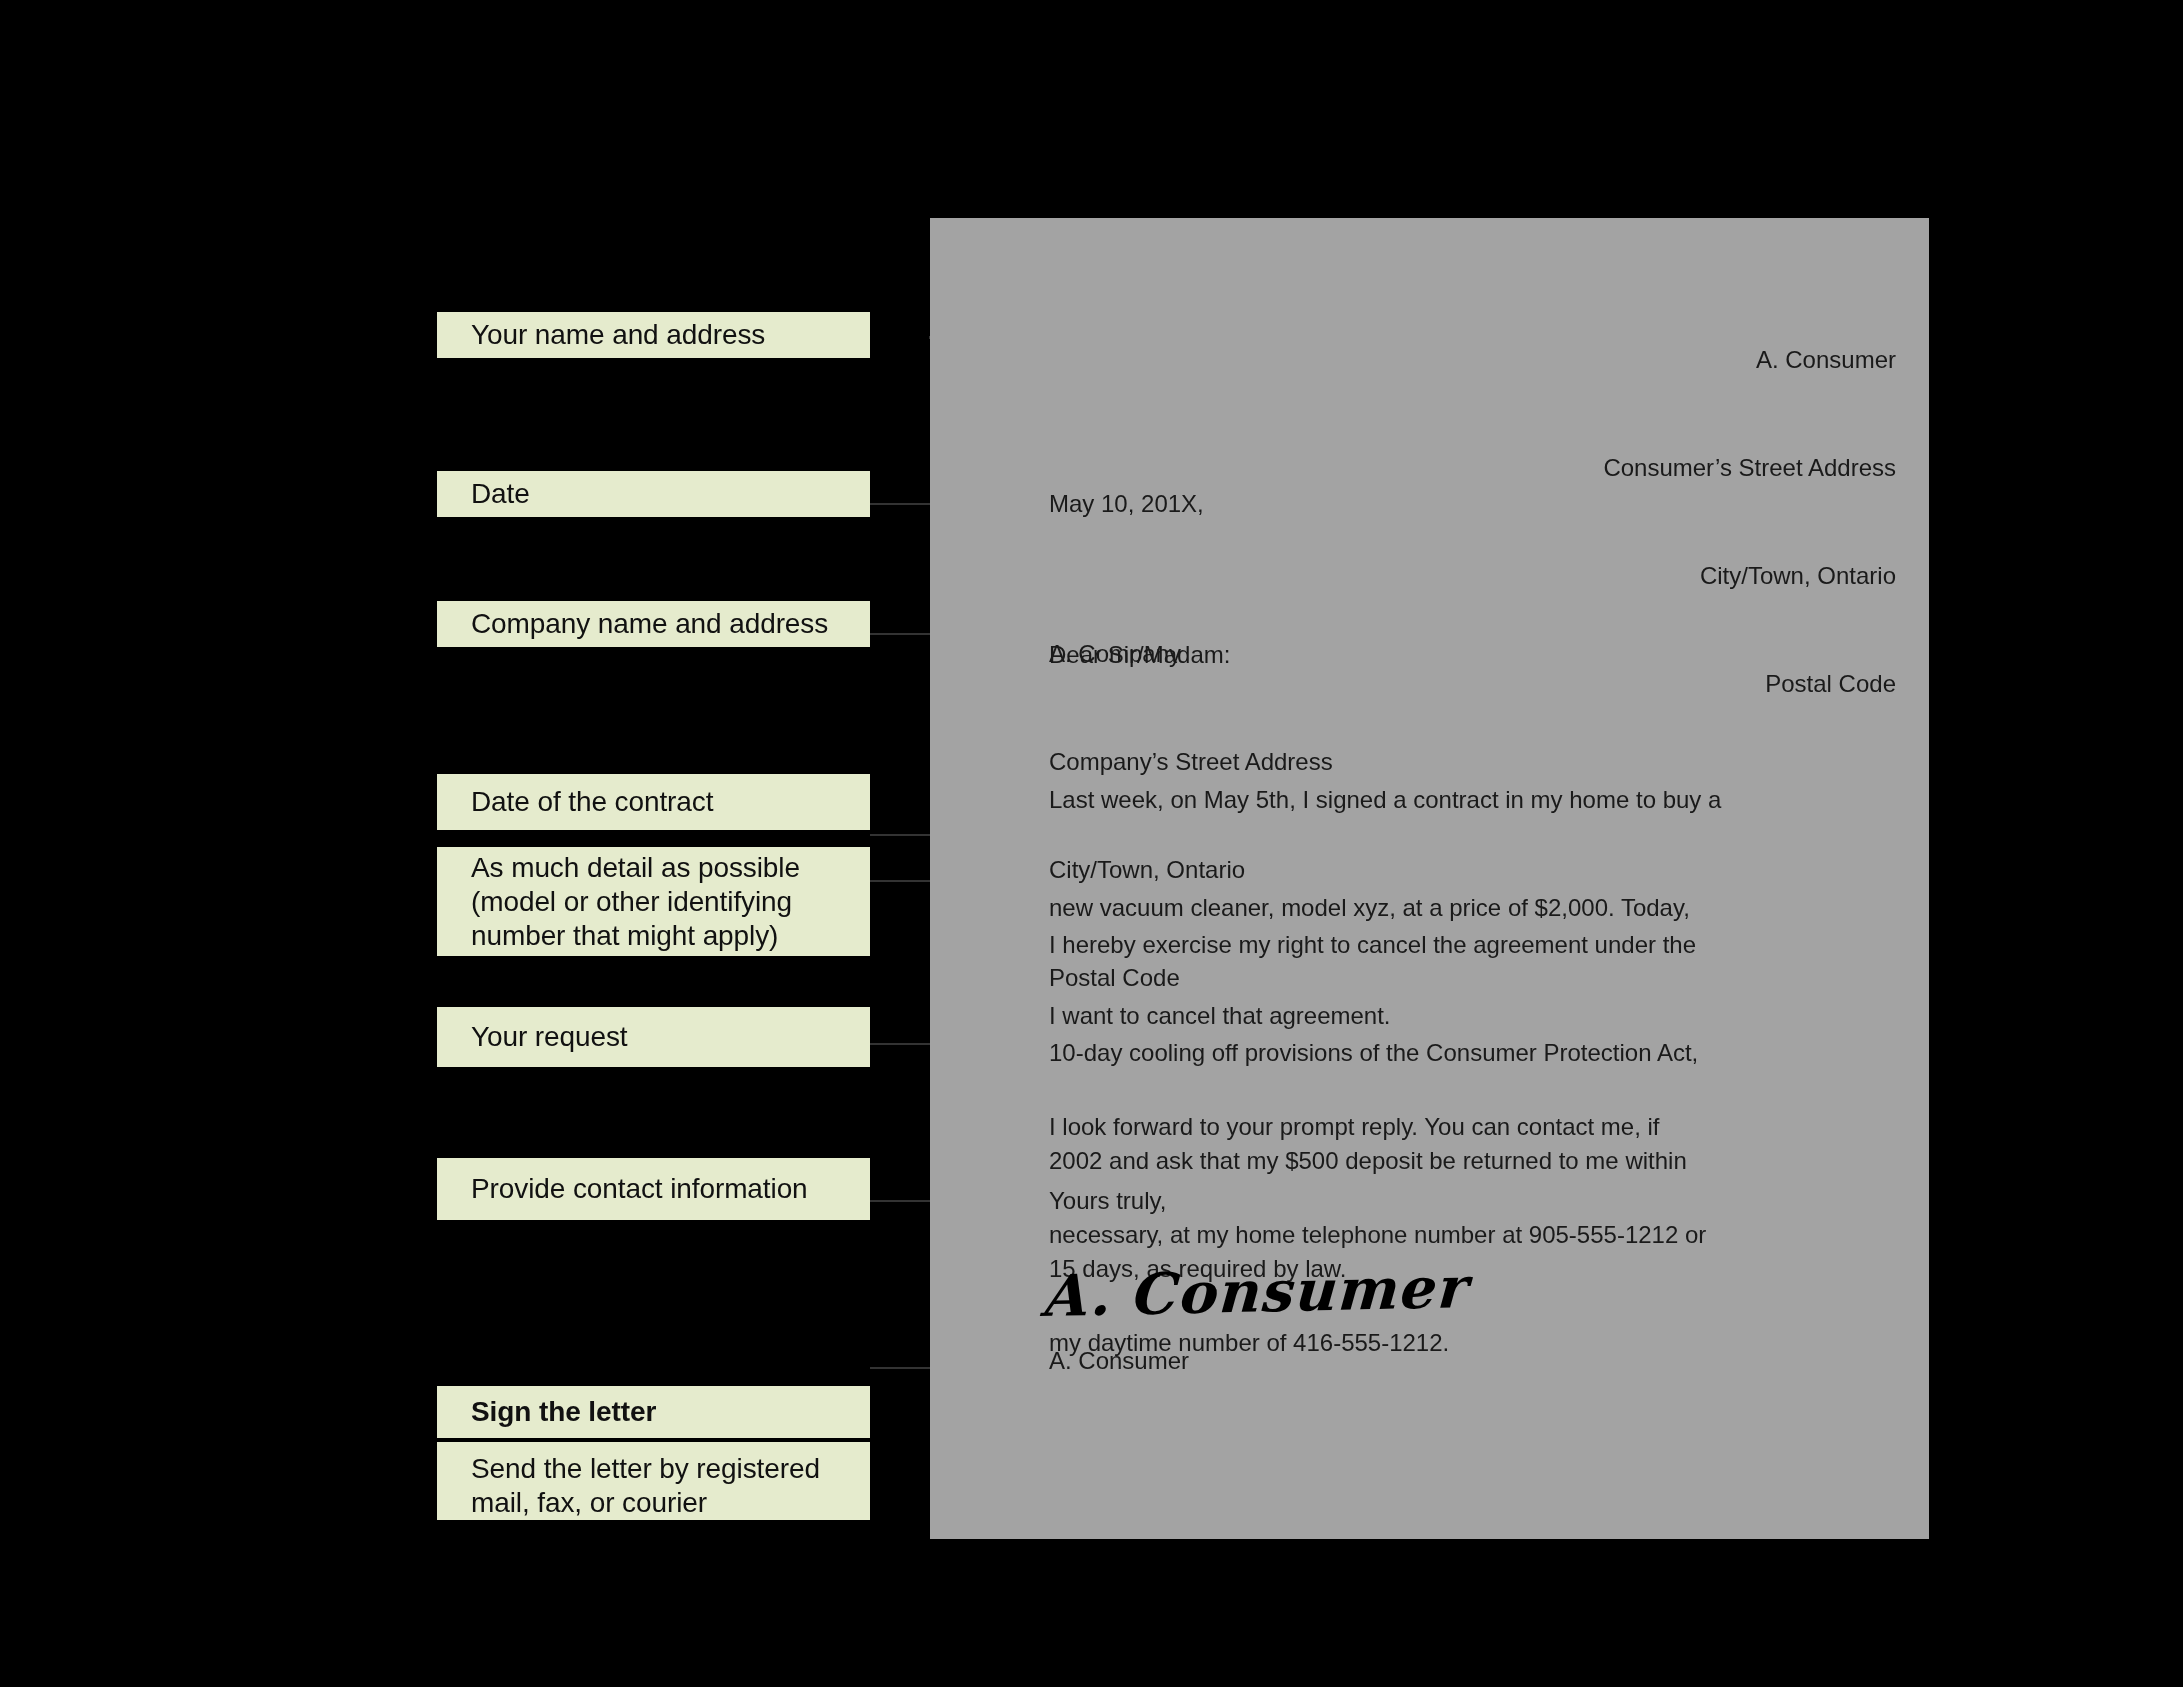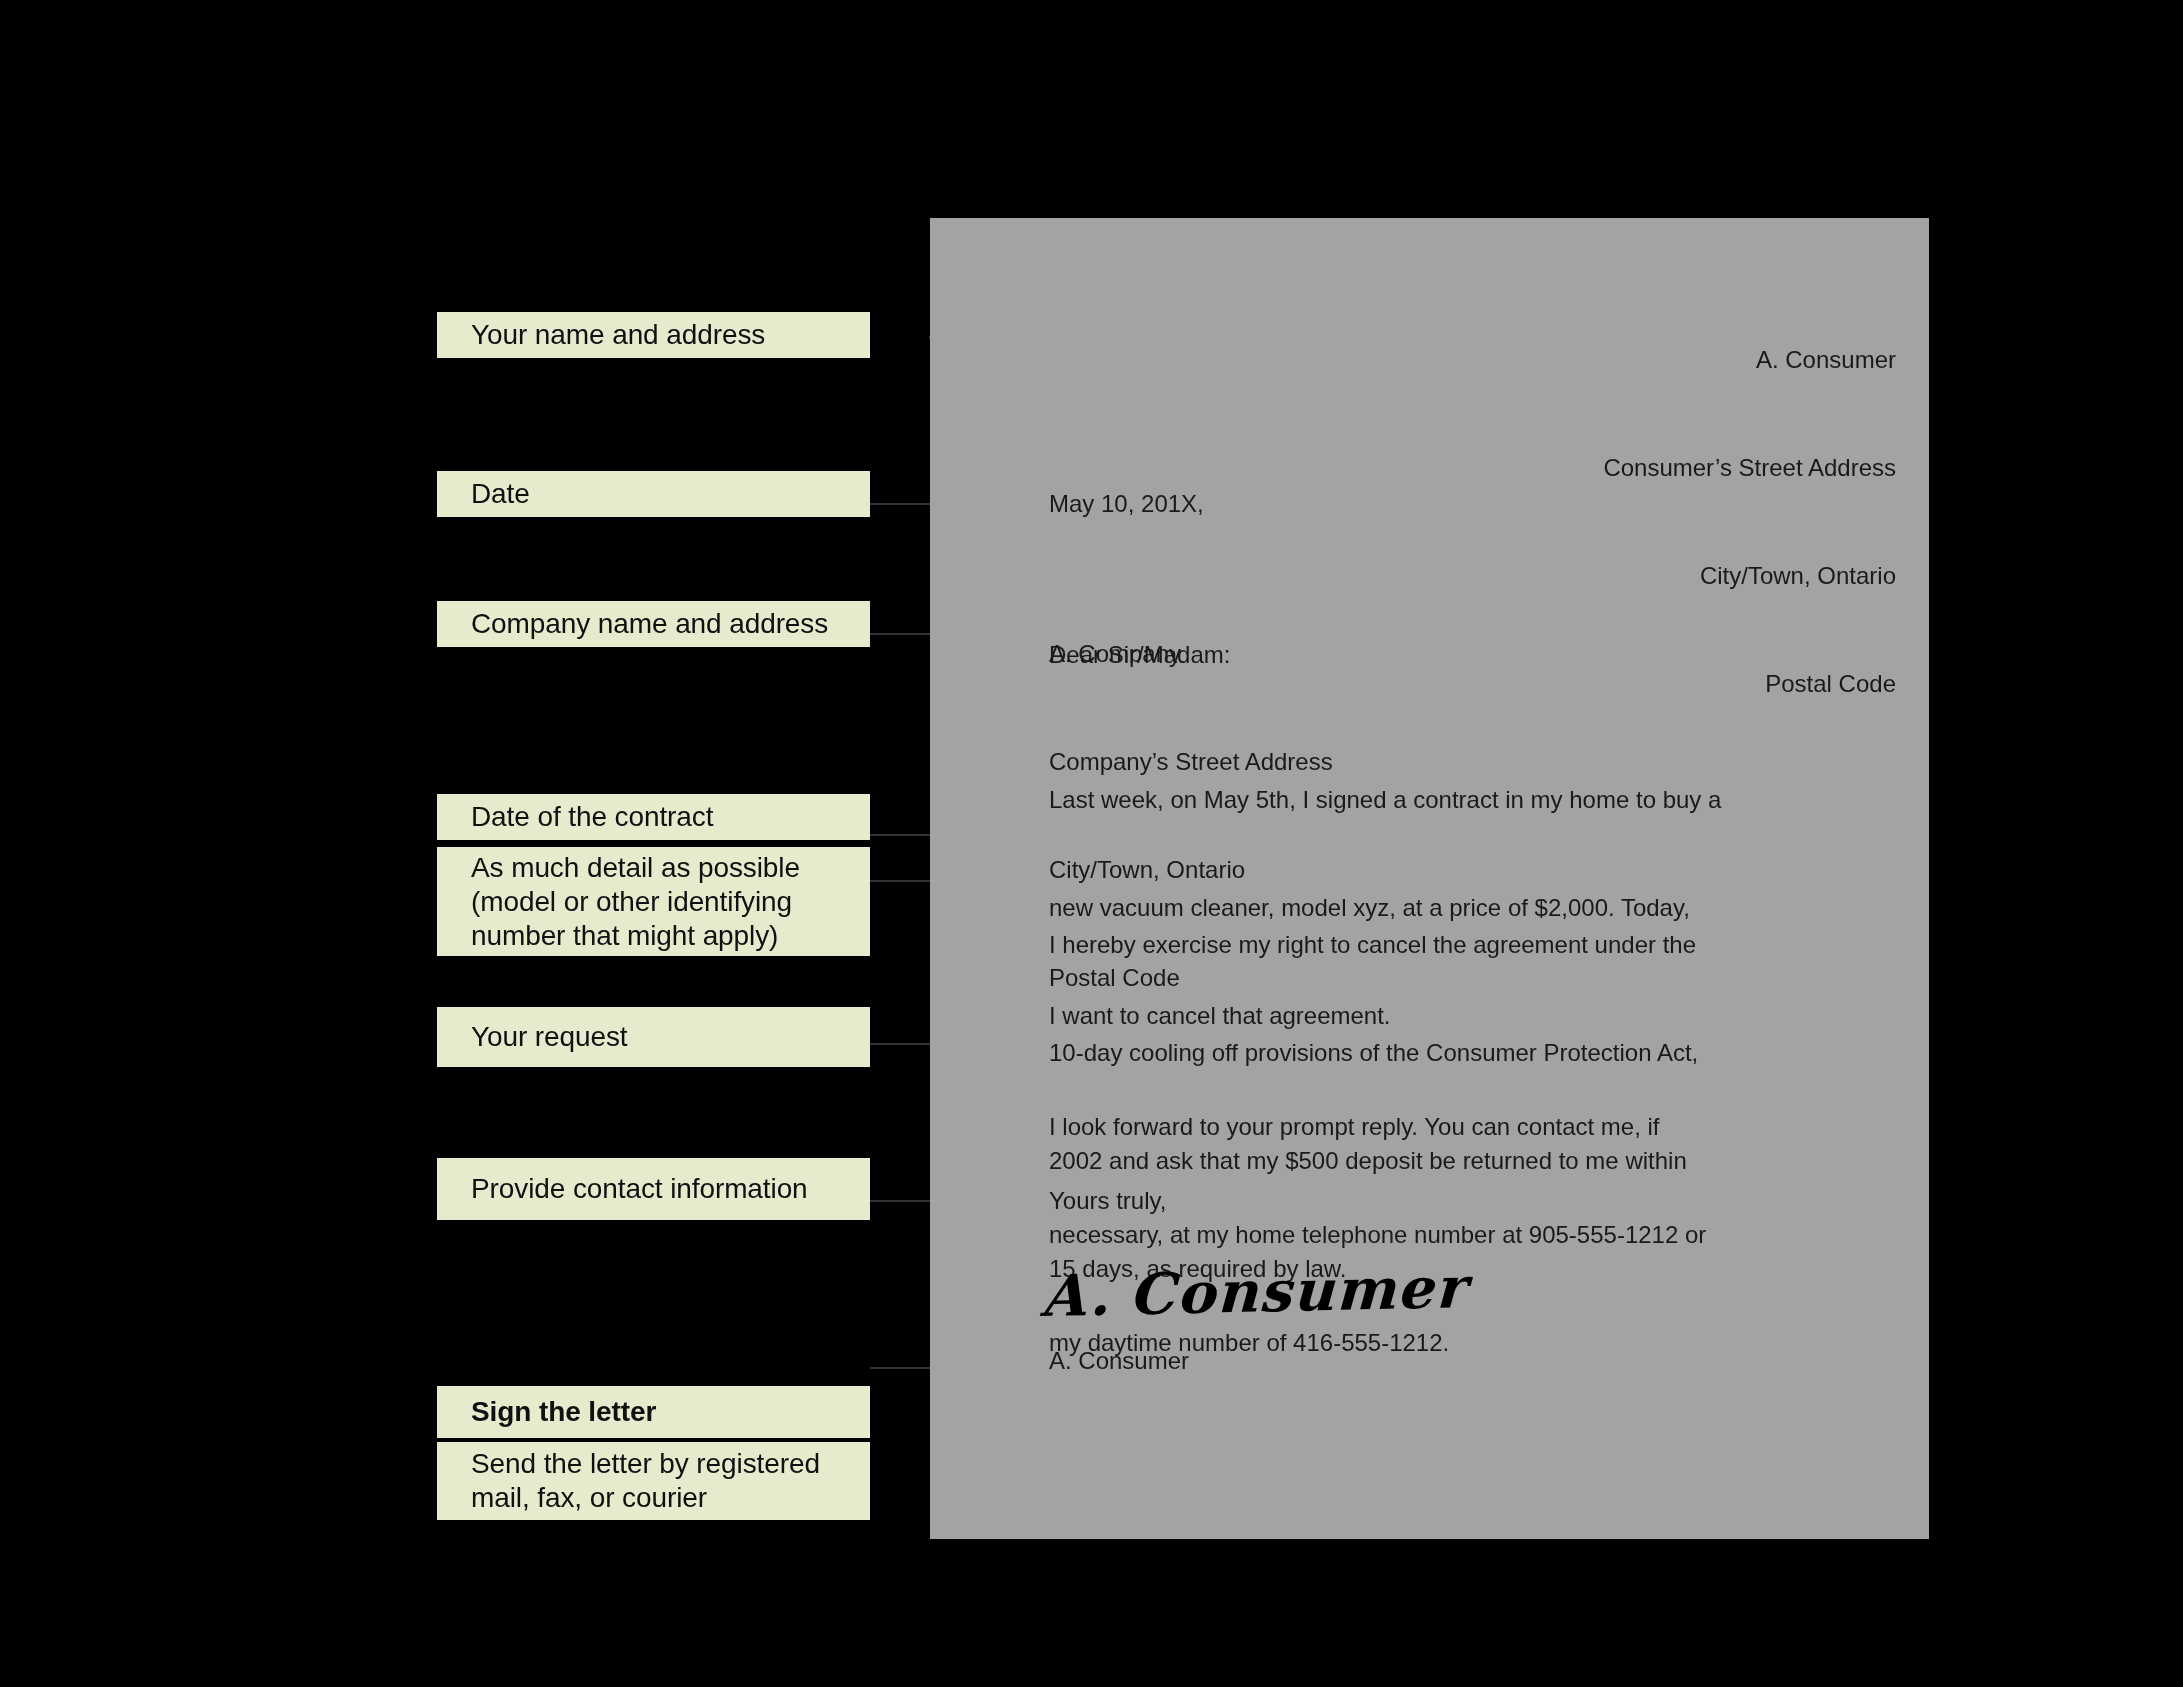--- a/index.html
+++ b/index.html
@@ -102,21 +102,21 @@
   </div>
 
   <div class="label-box" style="top:471px;height:46px;">
     <span class="ln">Date</span>
   </div>
 
   <div class="label-box" style="top:601px;height:46px;">
     <span class="ln">Company name and address</span>
   </div>
 
-  <div class="label-box" style="top:794px;height:46px;">
+  <div class="label-box" style="top:774px;height:56px;">
     <span class="ln">Date of the contract</span>
   </div>
 
   <div class="label-box" style="top:847px;height:109px;">
     <span class="ln">As much detail as possible</span>
     <span class="ln">(model or other identifying</span>
     <span class="ln">number that might apply)</span>
   </div>
 
   <div class="label-box" style="top:1007px;height:60px;">
@@ -124,21 +124,21 @@
   </div>
 
   <div class="label-box" style="top:1158px;height:62px;">
     <span class="ln">Provide contact information</span>
   </div>
 
   <div class="label-box" style="top:1386px;height:52px;font-weight:bold;">
     <span class="ln">Sign the letter</span>
   </div>
 
-  <div class="label-box" style="top:1442px;height:78px;">
+  <div class="label-box" style="top:1442px;height:78px;justify-content:flex-end;">
     <span class="ln">Send the letter by registered</span>
     <span class="ln">mail, fax, or courier</span>
   </div>
 
   <div id="page">
 
     <div class="letter-text right-al" style="left:0;top:52px;width:966px;">
       <div>A. Consumer</div>
       <div>Consumer’s Street Address</div>
       <div>City/Town, Ontario</div>

